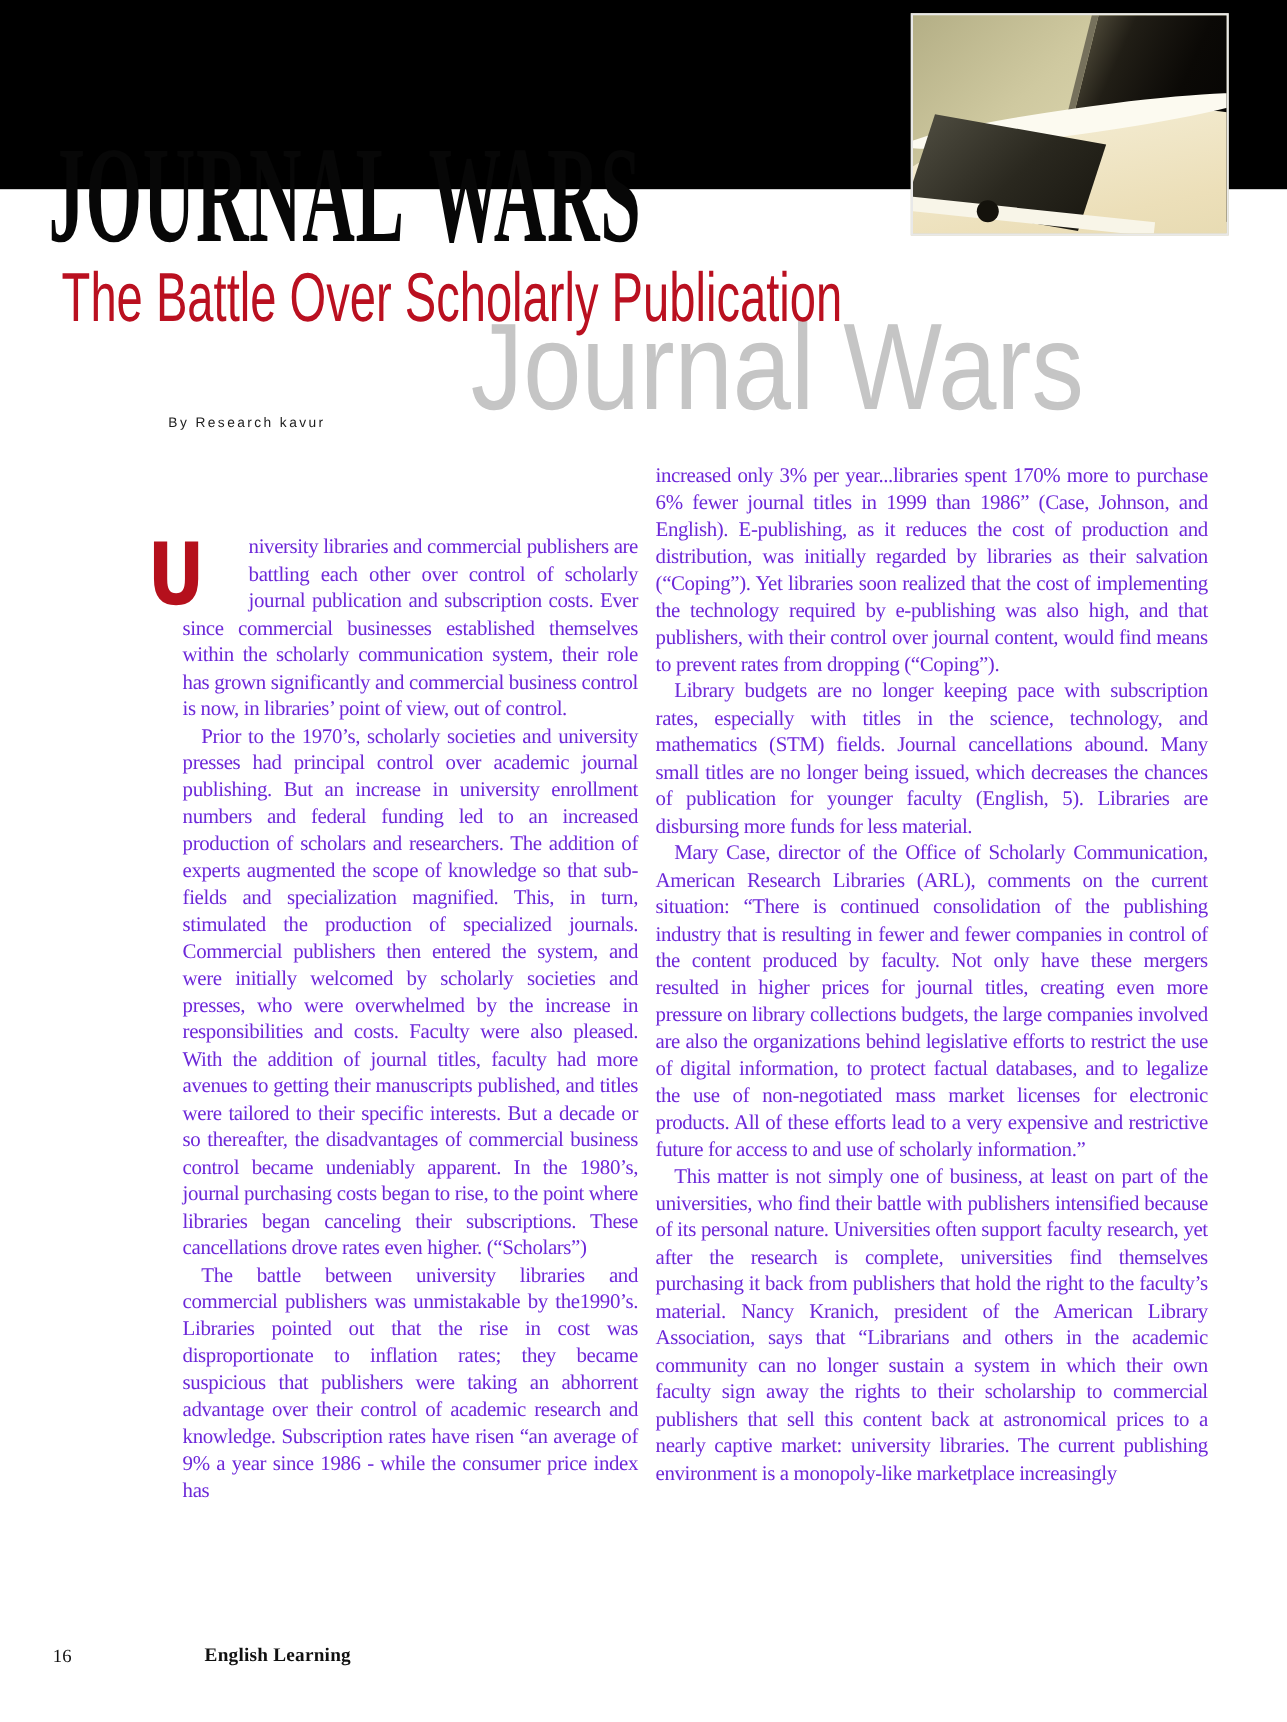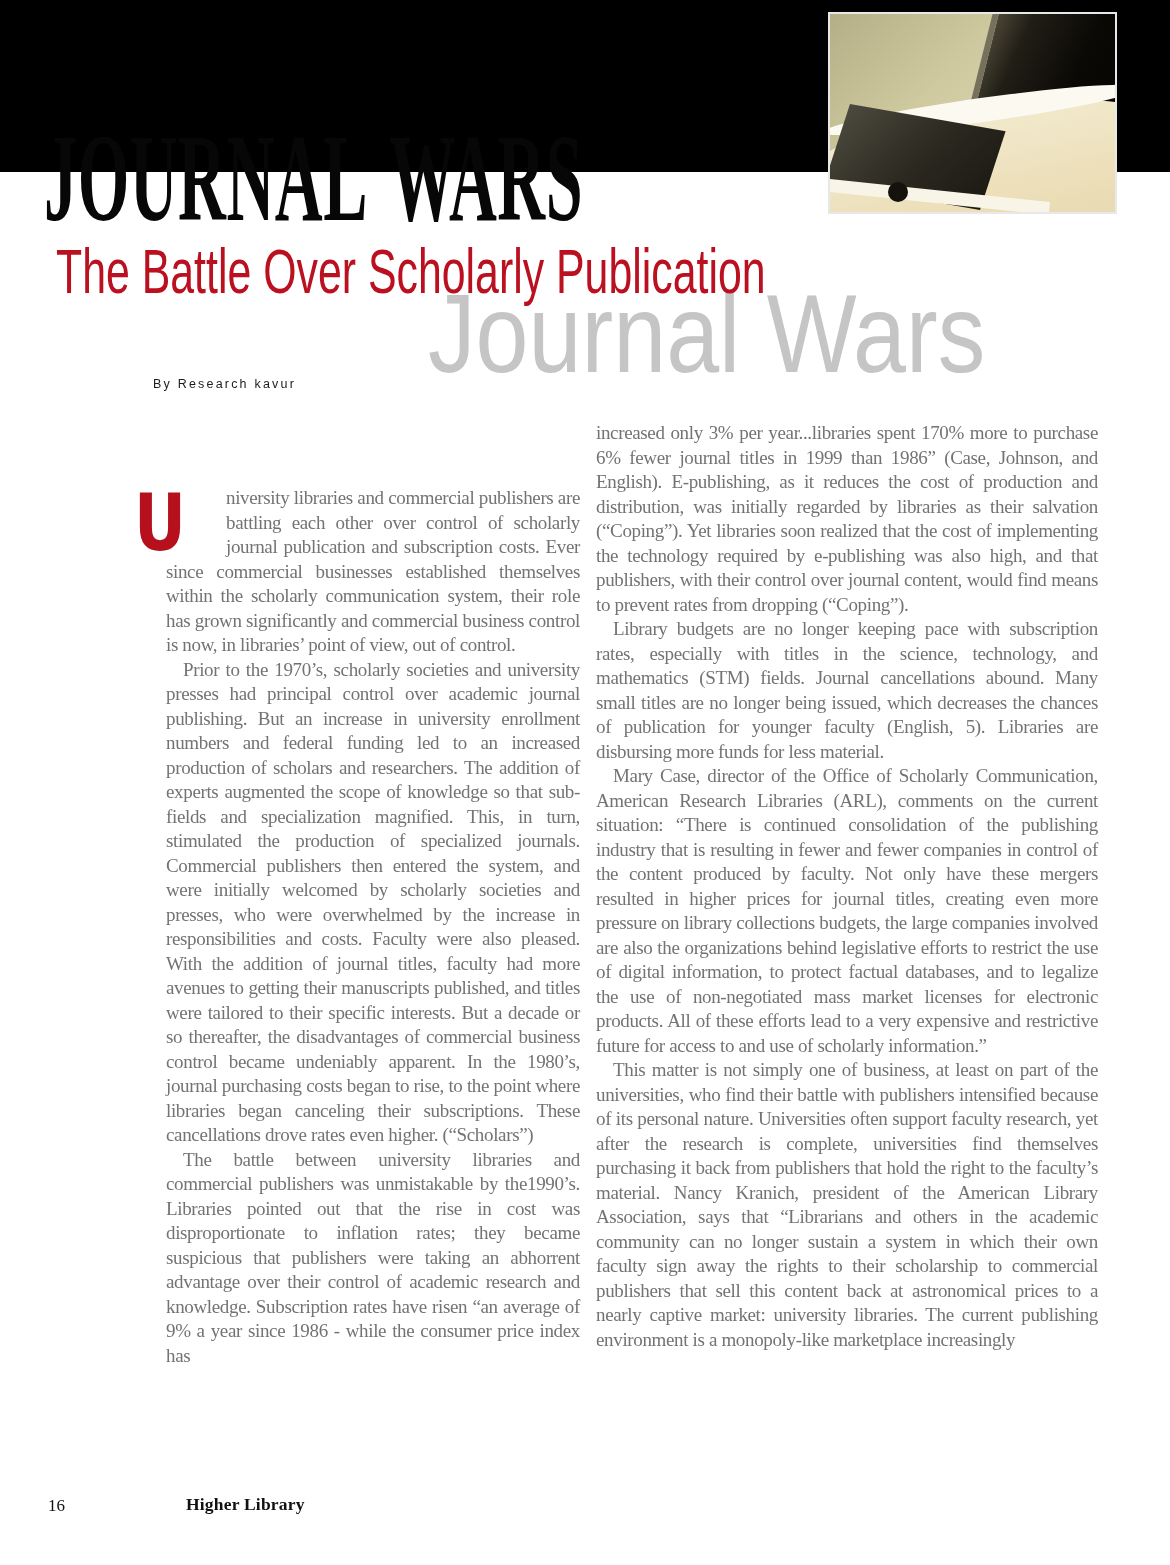--- a/index.html
+++ b/index.html
@@ -35,21 +35,21 @@
   .page-subtitle{position:absolute;left:56px;top:240px;z-index:6;color:#ba1020;
         font-family:"Liberation Sans",sans-serif;font-weight:normal;font-size:63px;line-height:1;
         white-space:nowrap;transform:scaleX(0.68);transform-origin:left top;}
   .watermark{position:absolute;left:428px;top:278px;z-index:4;color:#c5c5c5;
         font-family:"Liberation Sans",sans-serif;font-size:112px;line-height:1;white-space:nowrap;
         transform:scaleX(0.85);transform-origin:left top;}
   .byline{position:absolute;left:153px;top:377px;z-index:6;color:#1c1c1c;
         font-family:"Liberation Sans",sans-serif;font-size:12.5px;letter-spacing:2.2px;}
 
   
-  .col{position:absolute;z-index:5;color:#737373;font-size:19px;line-height:24.5px;
+  .col{position:absolute;z-index:5;color:#6d28d9;font-size:19px;line-height:24.5px;
        text-align:justify;letter-spacing:-0.35px;}
   .col-left{left:141px;top:486px;width:414px;margin-left:25px;}
   .col-right{left:596px;top:421px;width:502px;}
   .col p{margin:0;padding:0;}
   .col p.indent{text-indent:17px;}
   .dc-float{float:left;width:60px;height:66px;}
   .dropcap{position:absolute;left:134px;top:484px;z-index:5;color:#b5101c;
         font-family:"DejaVu Sans",sans-serif;font-weight:bold;font-size:78px;line-height:1;
         transform:scaleX(0.82);transform-origin:left top;}
 
@@ -89,15 +89,15 @@
   </div>
 
   <div class="col col-right">
     <p><span>increased only 3% per year...libraries spent 170% more to purchase 6% fewer journal titles in 1999 than 1986” (Case, Johnson, and English).  E-publishing, as it reduces the cost of production and distribution, was initially regarded by libraries as their salvation (“Coping”).  Yet libraries soon realized that the cost of implementing the technology required by e-publishing was also high, and that publishers, with their control over journal content, would find means to prevent rates from dropping (“Coping”).</span></p>
     <p class="indent"><span>Library budgets are no longer keeping pace with subscription rates, especially with titles in the science, technology, and mathematics (STM) fields.  Journal cancellations abound.  Many small titles are no longer being issued, which decreases the chances of publication for younger faculty (English, 5).  Libraries are disbursing more funds for less material.</span></p>
     <p class="indent"><span>Mary Case, director of the Office of Scholarly Communication, American Research Libraries (ARL), comments on the current situation: “There is continued consolidation of the publishing industry that is resulting in fewer and fewer companies in control of the content produced by faculty.  Not only have these mergers resulted in higher prices for journal titles, creating even more pressure on library collections budgets, the large companies involved are also the organizations behind legislative efforts to restrict the use of digital information, to protect factual databases, and to legalize the use of non-negotiated mass market licenses for electronic products.  All of these efforts lead to a very expensive and restrictive future for access to and use of scholarly information.”</span></p>
     <p class="indent"><span>This matter is not simply one of business, at least on part of the universities, who find their battle with publishers intensified because of its personal nature.  Universities often support faculty research, yet after the research is complete, universities find themselves purchasing it back from publishers that hold the right to the faculty’s material.  Nancy Kranich, president of the American Library Association, says that “Librarians and others in the academic community can no longer sustain a system in which their own faculty sign away the rights to their scholarship to commercial publishers that sell this content back at astronomical prices to a nearly captive market: university libraries.  The current publishing environment is a monopoly-like marketplace increasingly</span></p>
   </div>
 
   <div class="page-number">16</div>
-  <div class="publication">Higher Library</div>
+  <div class="publication">English Learning</div>
 
 </div>
 
 </body></html>

